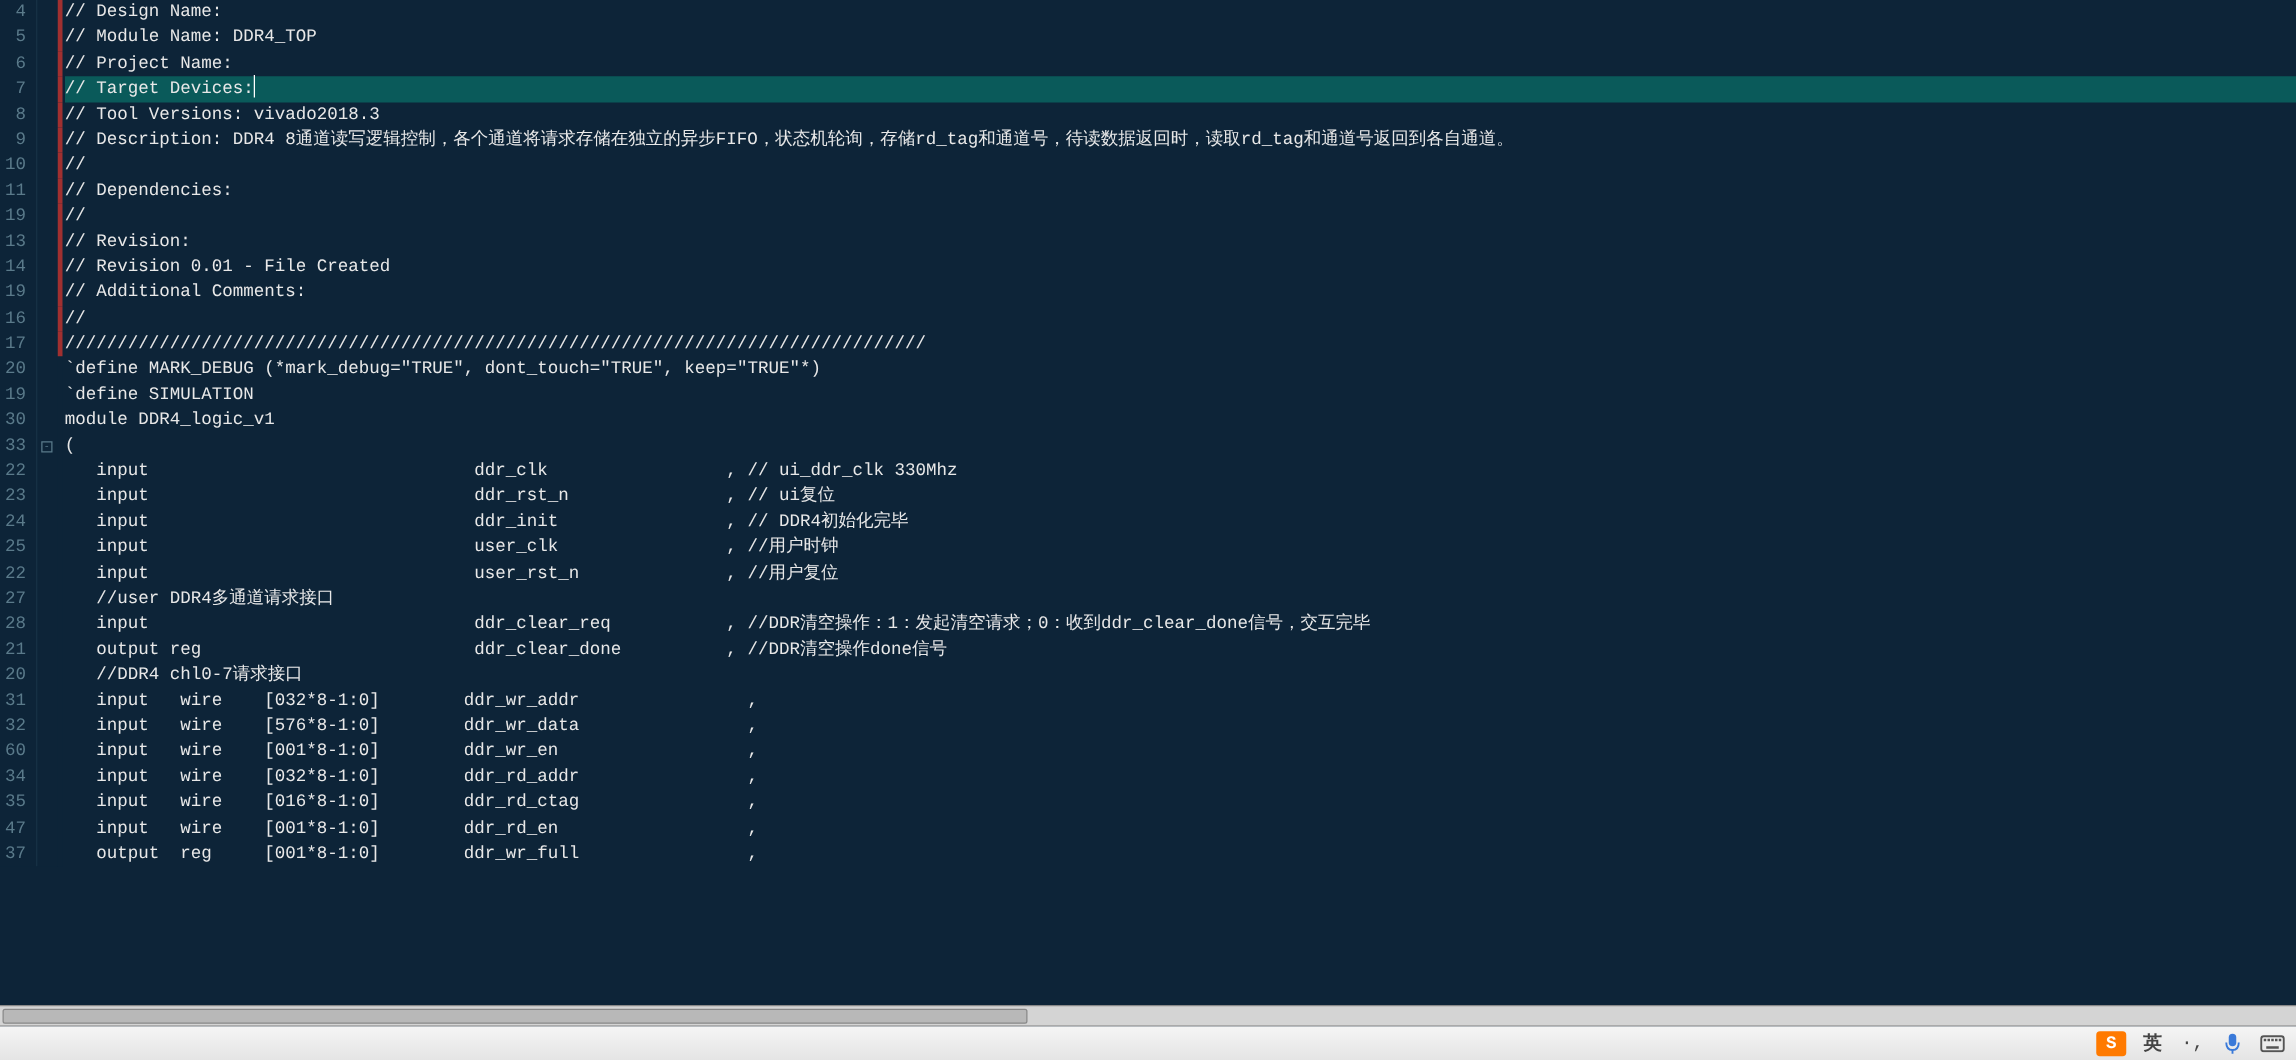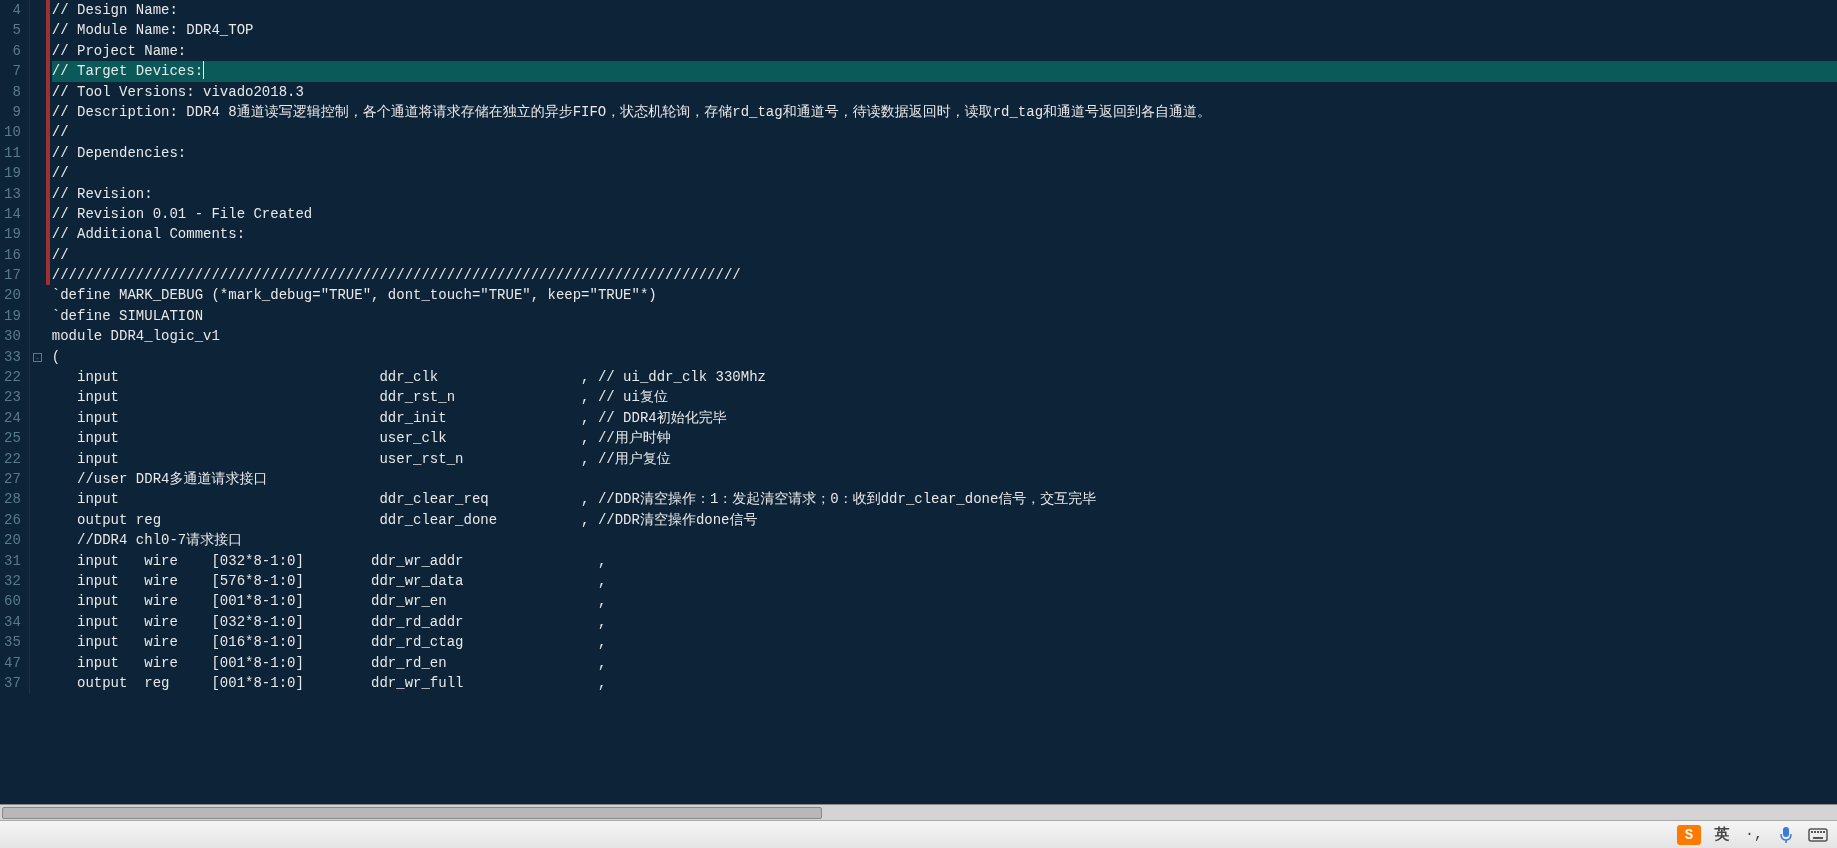--- a/index.html
+++ b/index.html
@@ -154,21 +154,21 @@
       <div class="line-num">19</div>
       <div class="line-num">30</div>
       <div class="line-num">33</div>
       <div class="line-num">22</div>
       <div class="line-num">23</div>
       <div class="line-num">24</div>
       <div class="line-num">25</div>
       <div class="line-num">22</div>
       <div class="line-num">27</div>
       <div class="line-num">28</div>
-      <div class="line-num">26</div>
+      <div class="line-num">21</div>
       <div class="line-num">20</div>
       <div class="line-num">31</div>
       <div class="line-num">32</div>
       <div class="line-num">60</div>
       <div class="line-num">34</div>
       <div class="line-num">35</div>
       <div class="line-num">47</div>
       <div class="line-num">37</div>
     </div>
   <div class="fold-col" id="fold">

